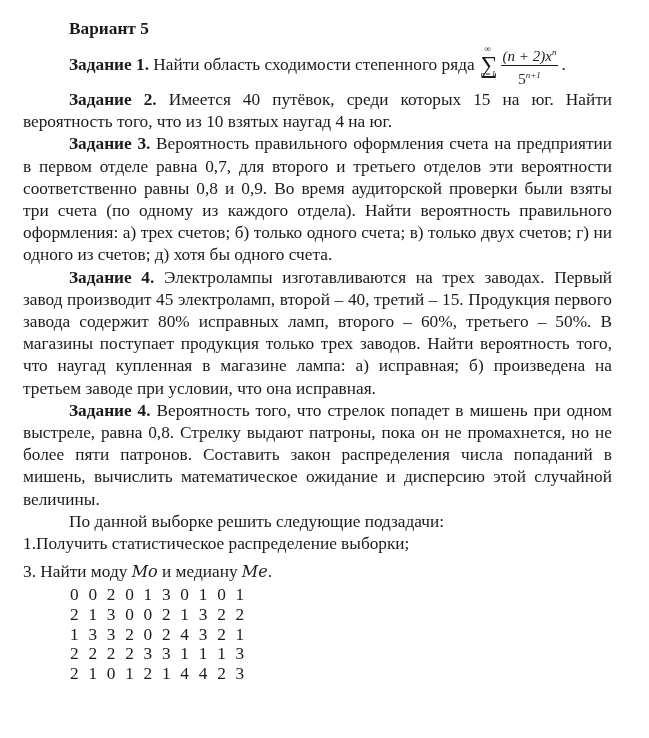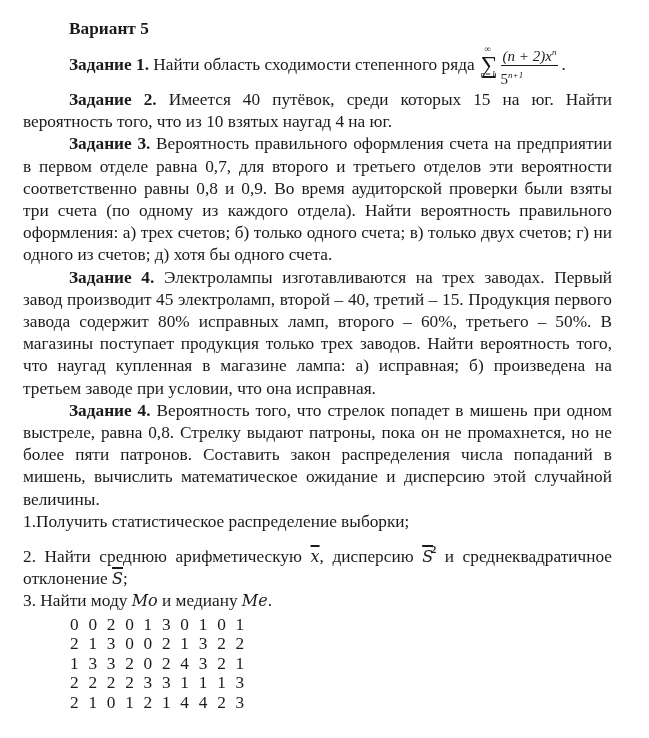--- a/index.html
+++ b/index.html
@@ -14,21 +14,21 @@
   .para.indent { text-indent: 46px; }
   b { font-weight: bold; }
   .title { margin: 3px 0 2px 46px; font-weight: bold; line-height: 24px; }
   .task1 { display: flex; align-items: center; margin-left: 46px; height: 44px; margin-bottom: 2px; }
   .task1 .txt { white-space: nowrap; }
   .formula { display: inline-flex; align-items: center; margin-left: 4px; font-style: normal; }
   .sigma { position: relative; display: inline-block; width: 20px; height: 40px; }
   .sigma .sym { position: absolute; left: 2px; top: 8px; font-size: 24px; line-height: 24px; }
   .sigma .sup { position: absolute; left: 6px; top: -1px; font-size: 9px; font-style: italic; }
   .sigma .sub { position: absolute; left: 2px; top: 24px; font-size: 9px; font-style: italic; white-space: nowrap; }
-  .frac { display: inline-flex; flex-direction: column; margin-left: 2px; }
+  .frac { display: inline-flex; flex-direction: column; align-items: center; margin-left: 2px; }
   .frac .num { font-style: italic; font-size: 15px; line-height: 18px; border-bottom: 1px solid #1a1a1a; padding: 0 2px; white-space: nowrap; }
   .frac .den { font-size: 15px; line-height: 18px; white-space: nowrap; }
   .frac sup { font-size: 9px; font-style: italic; }
   .period { margin-left: 3px; }
   .gap { height: 6px; }
   .mathvar { font-family: "DejaVu Serif", serif; font-style: italic; font-size: 16px; }
   .overline { text-decoration: overline; text-decoration-thickness: 2px; }
   .sq { font-size: 10px; vertical-align: 9px; margin-left: -2px; font-style: normal; font-weight: bold; }
   .sample { margin-left: 47px; margin-top: 2px; }
   .sample-row { display: flex; height: 19.6px; line-height: 19.6px; }
@@ -59,26 +59,26 @@
 
   <p class="para indent"><b>Задание 2.</b><span> Имеется 40 путёвок, среди которых 15 на юг. Найти вероятность того, что из 10 взятых наугад 4 на юг.</span></p>
 
   <p class="para indent"><b>Задание 3.</b><span> Вероятность правильного оформления счета на предприятии в первом отделе равна 0,7, для второго и третьего отделов эти вероятности соответственно равны 0,8 и 0,9. Во время аудиторской проверки были взяты три счета (по одному из каждого отдела). Найти вероятность правильного оформления: а) трех счетов; б) только одного счета; в) только двух счетов; г) ни одного из счетов; д) хотя бы одного счета.</span></p>
 
   <p class="para indent"><b>Задание 4.</b><span> Электролампы изготавливаются на трех заводах. Первый завод производит 45 электроламп, второй – 40, третий – 15. Продукция первого завода содержит 80% исправных ламп, второго – 60%, третьего – 50%. В магазины поступает продукция только трех заводов. Найти вероятность того, что наугад купленная в магазине лампа: а) исправная; б) произведена на третьем заводе при условии, что она исправная.</span></p>
 
   <p class="para indent"><b>Задание 4.</b><span> Вероятность того, что стрелок попадет в мишень при одном выстреле, равна 0,8. Стрелку выдают патроны, пока он не промахнется, но не более пяти патронов. Составить закон распределения числа попаданий в мишень, вычислить математическое ожидание и дисперсию этой случайной величины.</span></p>
 
 
+  <p class="para indent">По данной выборке решить следующие подзадачи:</p>
 
   <p class="para">1.Получить статистическое распределение выборки;</p>
 
   <div class="gap"></div>
 
-  <p class="para"><span>2. Найти среднюю арифметическую </span><span class="mathvar overline">x</span><span>, дисперсию </span><span class="mathvar overline">S</span><span class="sq">2</span><span> и среднеквадратичное отклонение </span><span class="mathvar overline">S</span><span>;</span></p>
 
   <p class="para"><span>3. Найти моду </span><span class="mathvar">Mo</span><span> и медиану </span><span class="mathvar">Me</span><span>.</span></p>
 
   <div class="sample">
     <div class="sample-row">
       <span>0</span>
         <span>0</span>
         <span>2</span>
         <span>0</span>
         <span>1</span>

